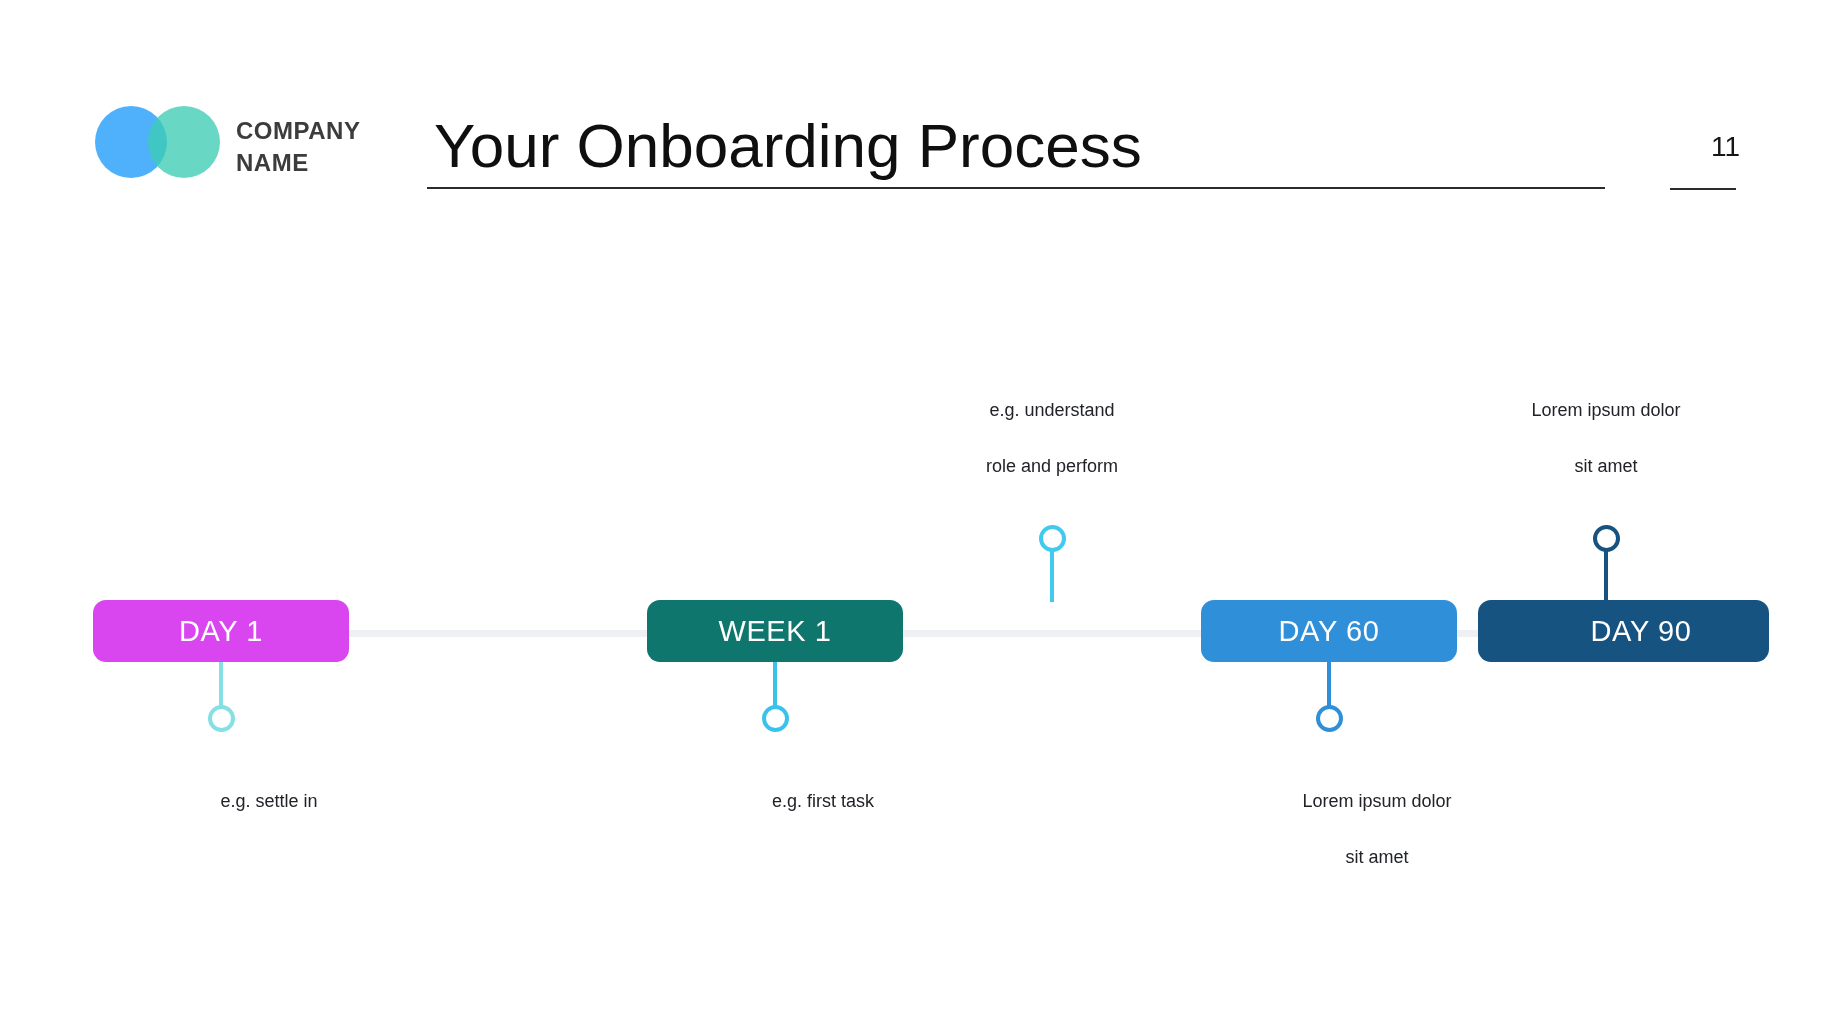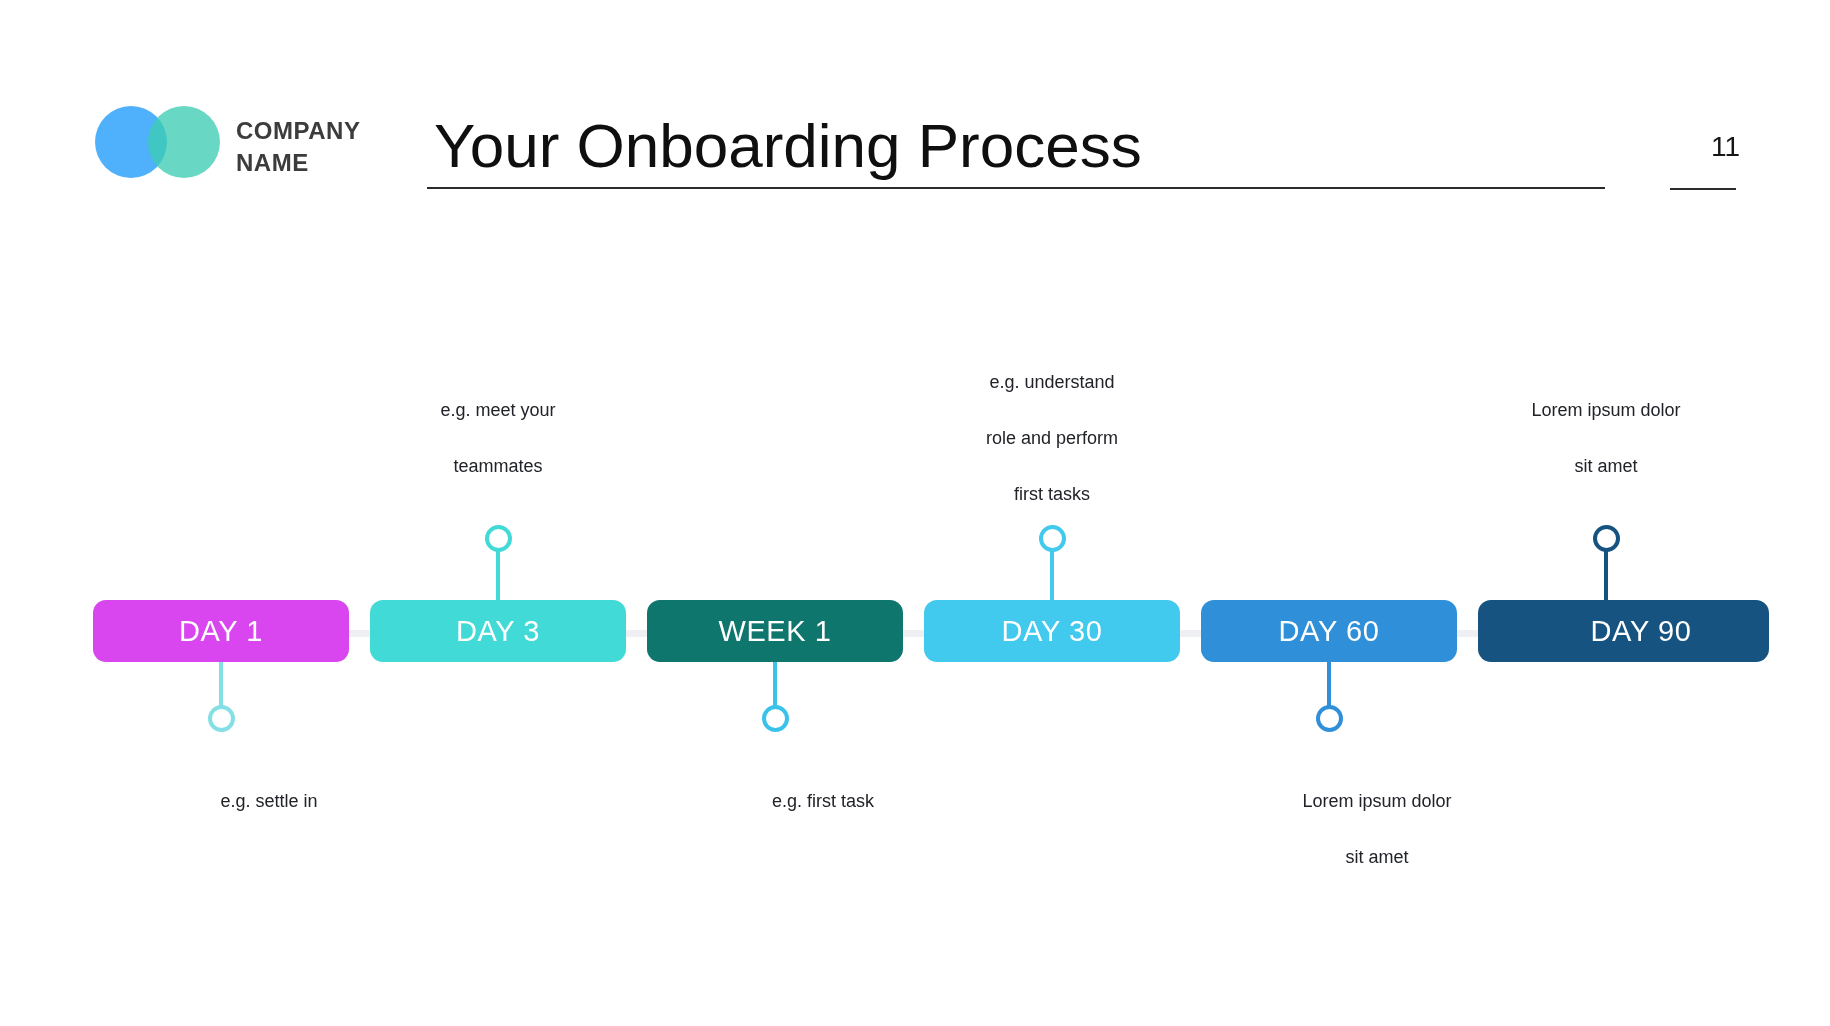--- a/index.html
+++ b/index.html
@@ -95,57 +95,40 @@
         <div>e.g. settle in</div>
       </div>
       <div class="stage-connector below">
         <div class="connector-line" style="background: rgb(132, 224, 229);"></div>
         <div class="connector-dot" style="border-color: rgb(132, 224, 229);"></div>
       </div>
       <div class="stage-box" style="background: #d946ef;">
         <span class="stage-label">DAY 1</span>
       </div>
     </div>
-    <div class="stage" style="left: 370px;">
-      <div class="stage-note above">
-        <div>e.g. meet your</div>
-        <div>teammates</div>
-      </div>
-      <div class="stage-connector above">
-        <div class="connector-line" style="background: rgb(65, 218, 214);"></div>
-        <div class="connector-dot" style="border-color: rgb(65, 218, 214);"></div>
-      </div>
-      <div class="stage-box" style="background: rgb(65, 218, 214);">
-        <span class="stage-label">DAY 3</span>
-      </div>
-    </div>
     <div class="stage" style="left: 647px;">
       <div class="stage-note below">
         <div>e.g. first task</div>
       </div>
       <div class="stage-connector below">
         <div class="connector-line" style="background: rgb(58, 195, 234);"></div>
         <div class="connector-dot" style="border-color: rgb(58, 195, 234);"></div>
       </div>
       <div class="stage-box" style="background: #0f766e;">
         <span class="stage-label">WEEK 1</span>
       </div>
     </div>
     <div class="stage" style="left: 924px;">
       <div class="stage-note above">
         <div>e.g. understand</div>
         <div>role and perform</div>
-        <div>first tasks</div>
       </div>
       <div class="stage-connector above">
         <div class="connector-line" style="background: rgb(65, 201, 238);"></div>
         <div class="connector-dot" style="border-color: rgb(65, 201, 238);"></div>
-      </div>
-      <div class="stage-box" style="background: rgb(65, 201, 238);">
-        <span class="stage-label">DAY 30</span>
       </div>
     </div>
     <div class="stage" style="left: 1201px;">
       <div class="stage-note below">
         <div>Lorem ipsum dolor</div>
         <div>sit amet</div>
       </div>
       <div class="stage-connector below">
         <div class="connector-line" style="background: rgb(47, 144, 217);"></div>
         <div class="connector-dot" style="border-color: rgb(47, 144, 217);"></div>

